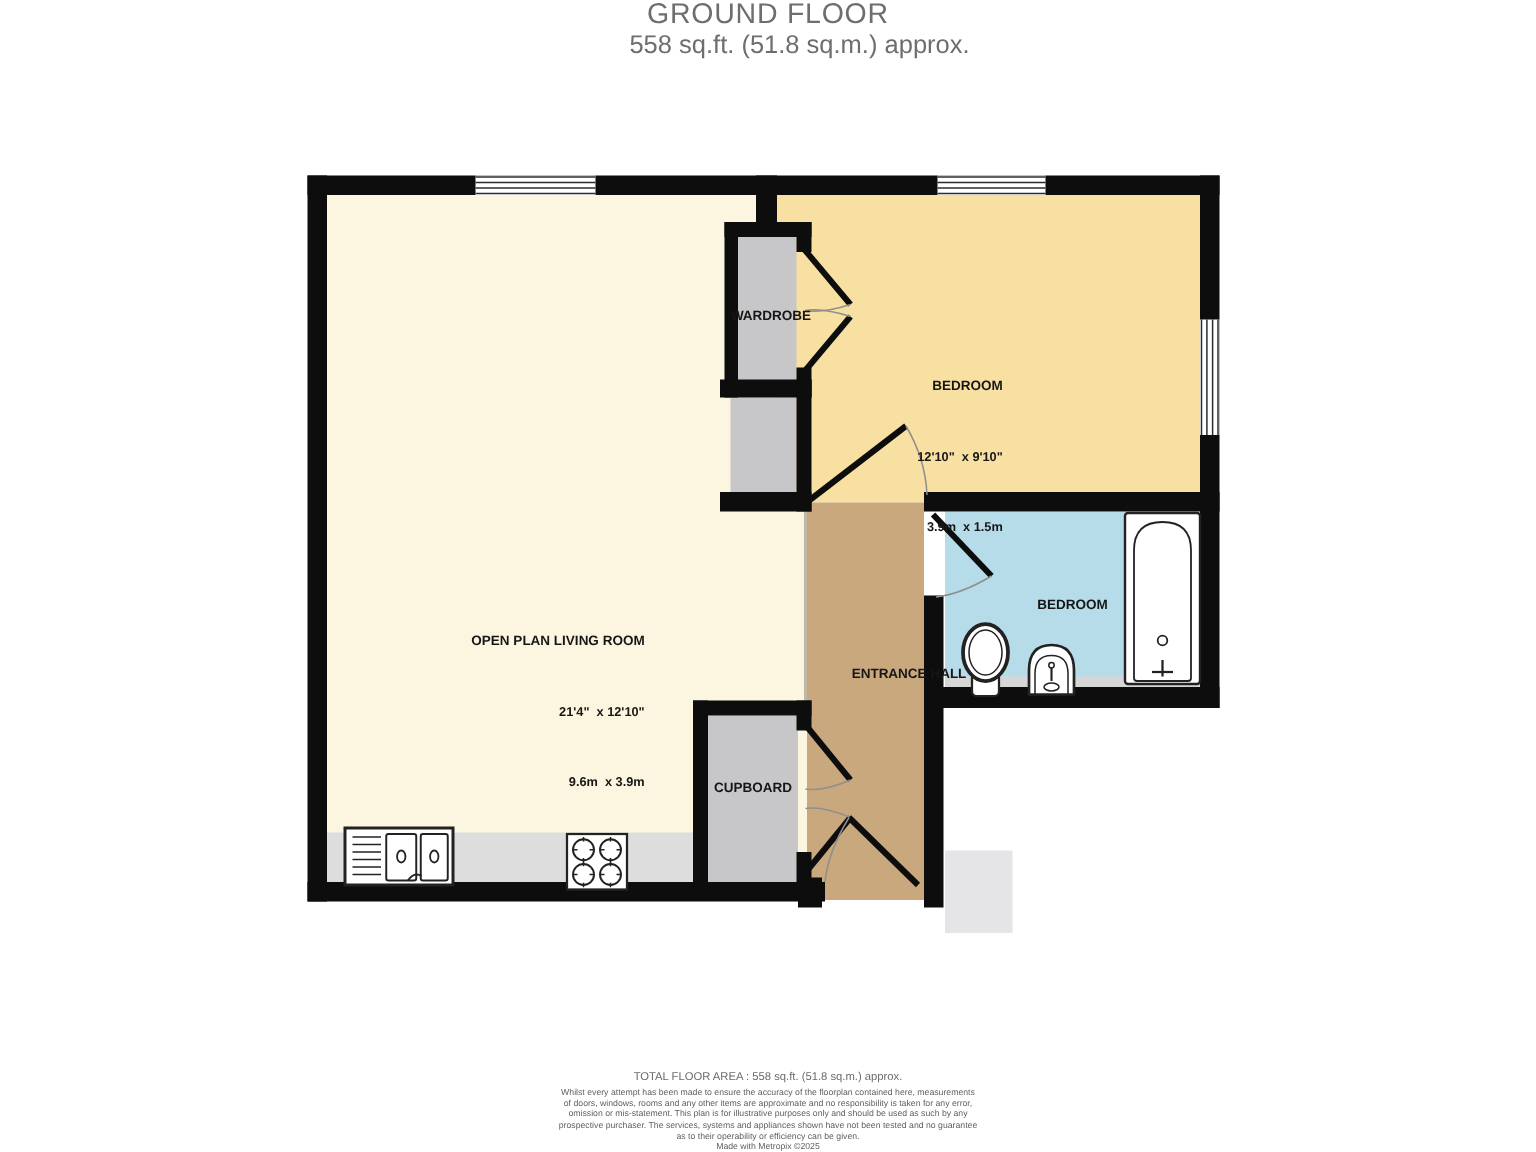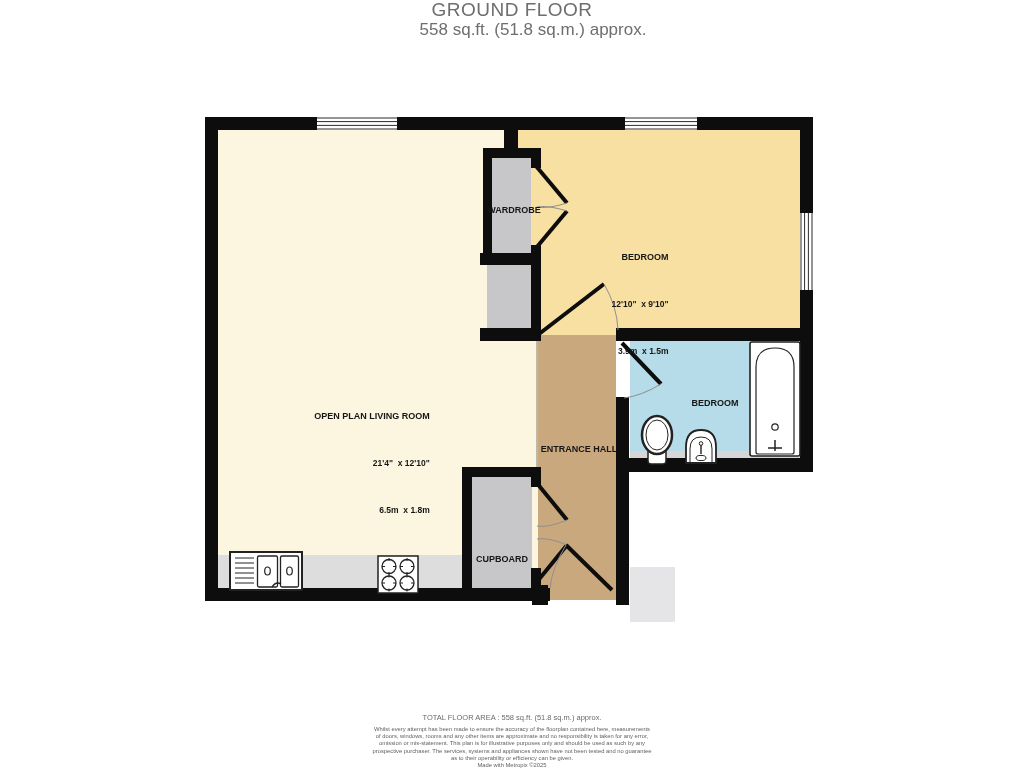--- a/index.html
+++ b/index.html
@@ -195,31 +195,31 @@
   </svg>
 
   <div class="lbl room-name" style="left:514px;top:205px">WARDROBE</div>
 
   <div class="lbl" style="left:640px;top:216px">
     <div class="room-name">BEDROOM</div>
     <div class="room-dims">12'10"  x 9'10"</div>
     <div class="room-dims">3.9m  x 1.5m</div>
   </div>
 
-  <div class="lbl" style="left:372px;top:375px">
+  <div class="lbl" style="left:372px;top:386px">
     <div class="room-name">OPEN PLAN LIVING ROOM</div>
     <div class="room-dims">21'4"  x 12'10"</div>
-    <div class="room-dims">6.5m  x 1.8m</div>
+    <div class="room-dims">9.6m  x 3.9m</div>
   </div>
 
   <div class="lbl room-name" style="left:715px;top:398px">BEDROOM</div>
 
-  <div class="lbl room-name" style="left:579px;top:444px">ENTRANCE HALL</div>
-
-  <div class="lbl room-name" style="left:502px;top:554px">CUPBOARD</div>
+  <div class="lbl room-name" style="left:606px;top:444px">ENTRANCE HALL</div>
+
+  <div class="lbl room-name" style="left:502px;top:520px">CUPBOARD</div>
 
   <div class="footer footer-area">TOTAL FLOOR AREA : 558 sq.ft. (51.8 sq.m.) approx.</div>
   <div class="footer footer-disc">
     <div>Whilst every attempt has been made to ensure the accuracy of the floorplan contained here, measurements</div>
     <div>of doors, windows, rooms and any other items are approximate and no responsibility is taken for any error,</div>
     <div>omission or mis-statement. This plan is for illustrative purposes only and should be used as such by any</div>
     <div>prospective purchaser. The services, systems and appliances shown have not been tested and no guarantee</div>
     <div>as to their operability or efficiency can be given.</div>
     <div class="footer-credit">Made with Metropix ©2025</div>
   </div>

